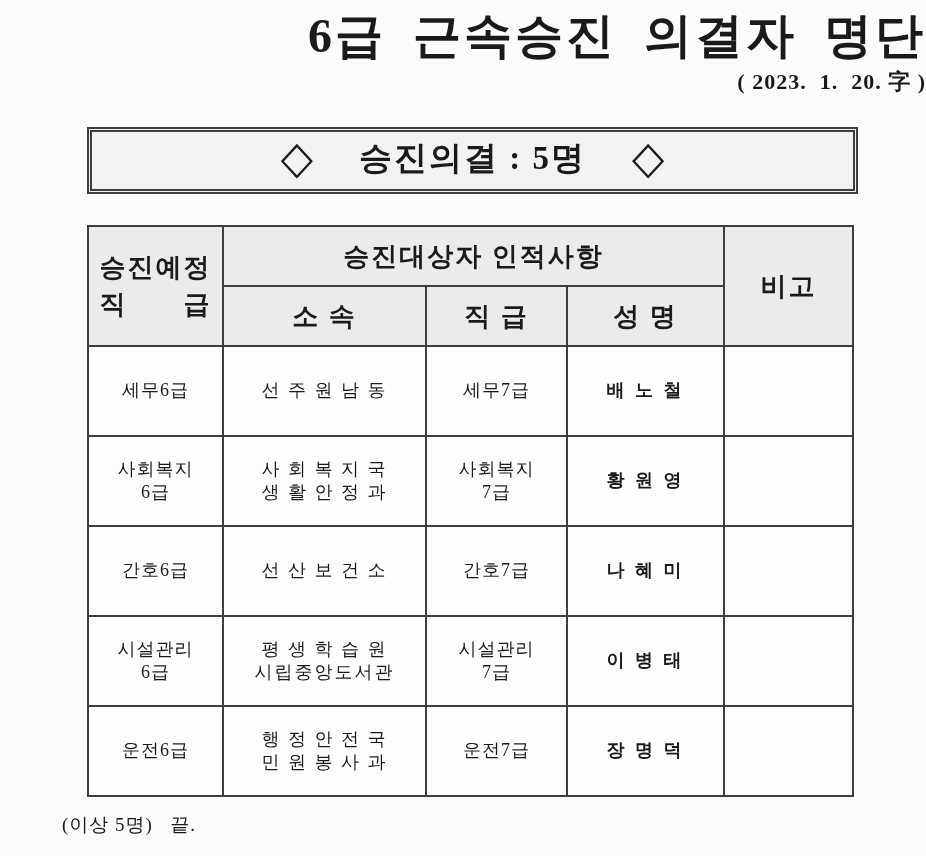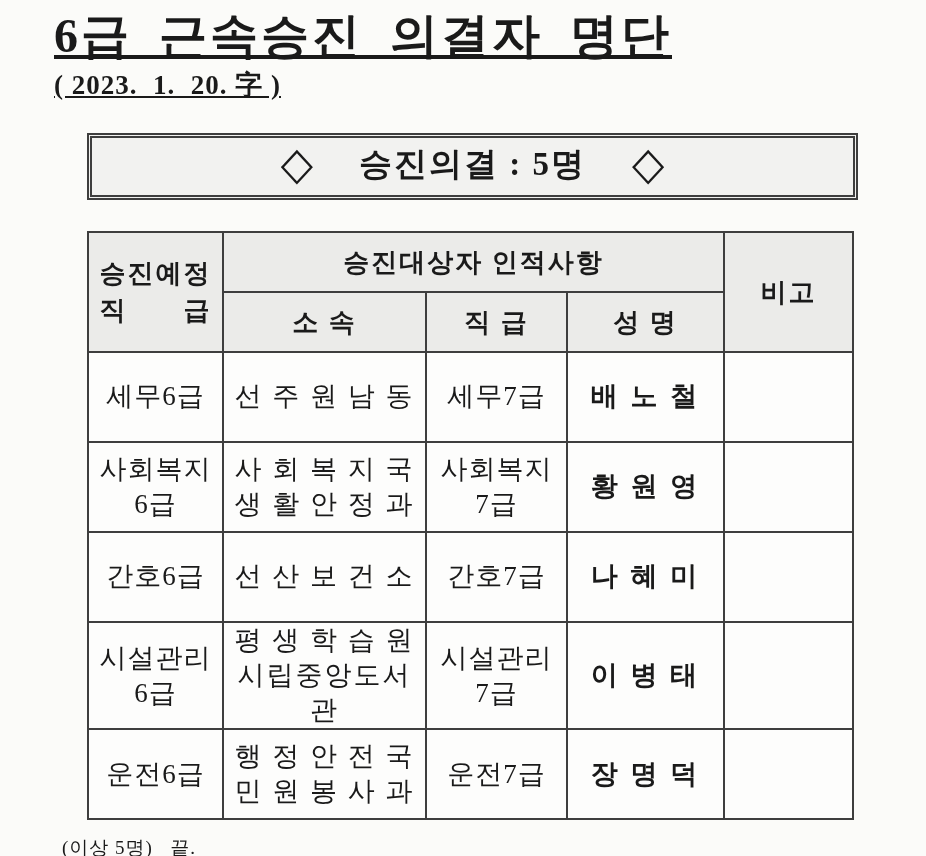--- a/index.html
+++ b/index.html
@@ -4,29 +4,29 @@
 <style>
   * { box-sizing: border-box; }
   html, body {
     margin: 0; padding: 0;
     width: 926px; height: 856px;
     background: var(--page-bg, #fbfbf9);
     font-family: "Liberation Serif", "DejaVu Serif", serif;
     color: var(--text, #1a1a1a);
     overflow: hidden;
   }
-  .headline { margin-left: 54px; text-align: left; text-decoration: underline; }
+  .headline { margin-left: 54px; text-align: right; }
   .title {
     padding-top: 6px;
     font-size: 48px; font-weight: bold;
     letter-spacing: 3px; word-spacing: 12px;
     line-height: 1.25;
   }
   .date-line {
-    font-size: 27px; font-weight: bold;
+    font-size: 22px; font-weight: bold;
     margin-top: 1px; letter-spacing: 1px;
     white-space: pre;
   }
   .banner {
     margin: 30px 0 0 87px;
     width: 771px; height: 67px;
     border: 5px double var(--border, #4a4a4a);
     background: var(--banner-fill, #f2f2f0);
     display: flex; align-items: center; justify-content: center;
     gap: 46px;
@@ -53,21 +53,21 @@
     overflow: hidden;
   }
   thead th {
     background: var(--header-fill, #ebebe9);
     font-size: 26px; font-weight: 600;
     letter-spacing: 2px;
   }
   thead tr { height: 60px; }
   tbody tr { height: 90px; background: var(--cell-fill, #fdfdfc); }
   td {
-    font-size: 27px;
+    font-size: 18px;
     white-space: pre-line;
     line-height: 1.3;
     letter-spacing: 1px;
   }
   td.c-dept { letter-spacing: 2px; }
   td.c-name { letter-spacing: 3px; font-weight: bold; }
   .justify-line {
     width: 112px; margin: 2px auto 0;
     display: flex; justify-content: space-between;
   }

